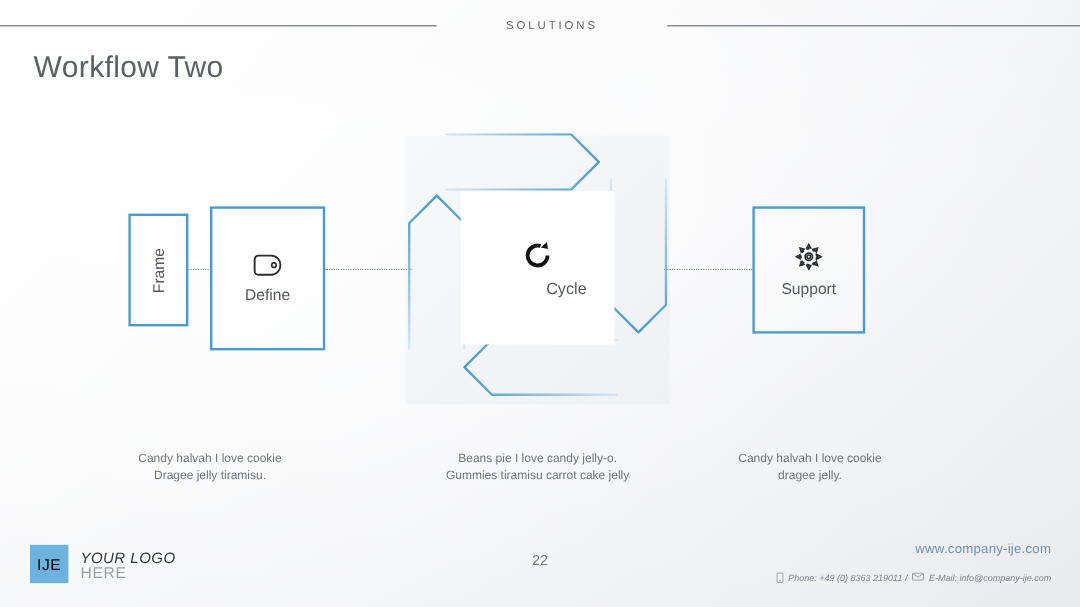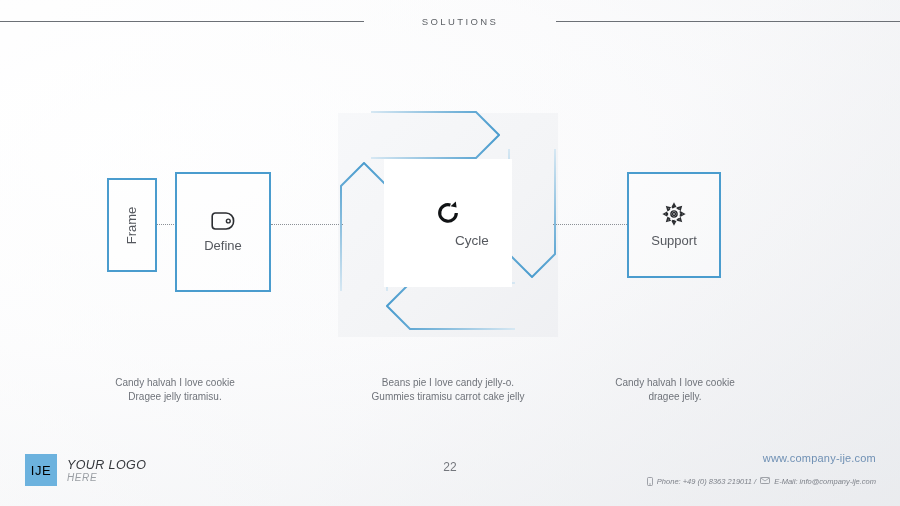--- a/index.html
+++ b/index.html
@@ -227,22 +227,21 @@
   }
   .logo-text { margin-left: 10px; }
   .logo-title {
     font-size: 12.5px;
     color: #33363b;
     letter-spacing: 0.4px;
     line-height: 14px;
     font-style: italic;
   }
   .logo-sub {
-    font-size: 10px;
-    font-style: italic;
+    font-size: 13px;
     color: #9a9ea4;
     letter-spacing: 0.6px;
     line-height: 11px;
   }
   .page-number {
     position: absolute;
     left: 0;
     top: 14px;
     width: 900px;
     text-align: center;
@@ -276,20 +275,21 @@
 <body>
 
 <div class="slide">
 
   <div class="header">
     <div class="header-rule left"></div>
     <div class="header-label">SOLUTIONS</div>
     <div class="header-rule right"></div>
   </div>
 
+  <div class="page-title">Workflow Two</div>
 
   <div class="diagram">
 
     <div class="center-panel"></div>
 
     <div class="connector c1"></div>
     <div class="connector c2"></div>
     <div class="connector c3"></div>
 
     <div class="box box-frame">

